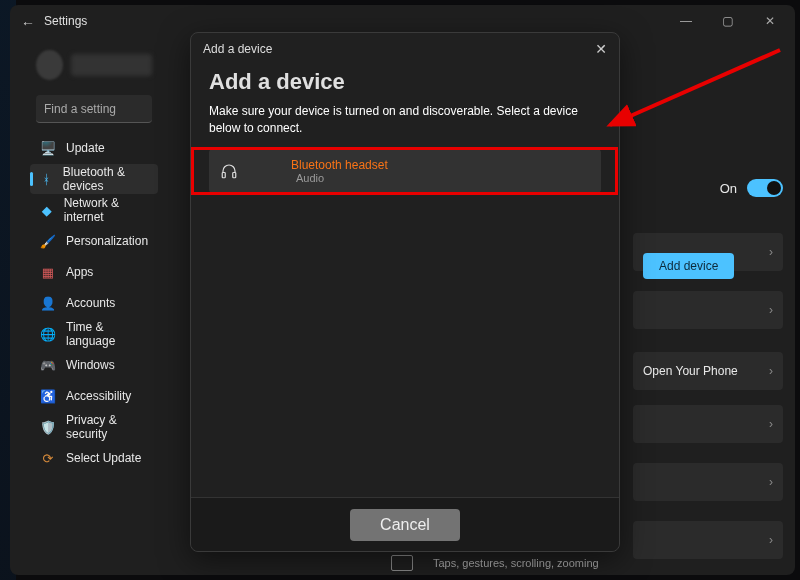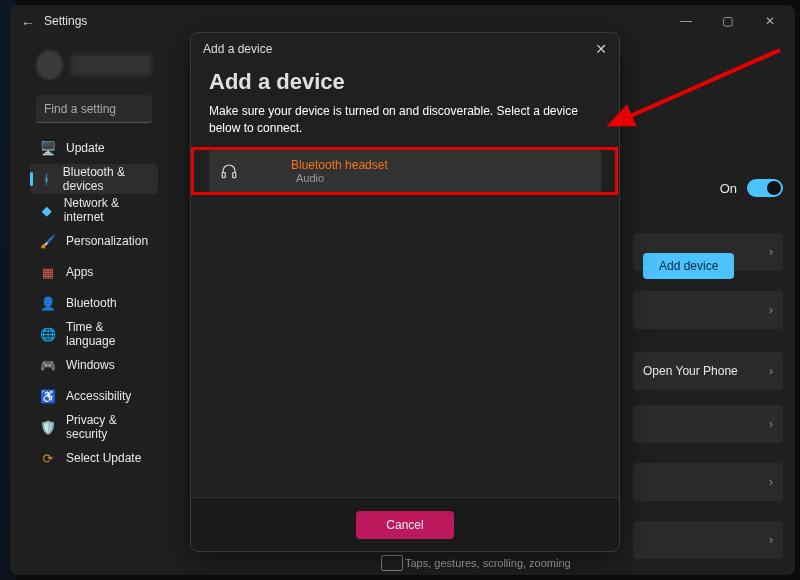--- a/index.html
+++ b/index.html
@@ -21,38 +21,38 @@
   .navitem.active { background: #2d2d2d; }
   .navitem.active::before { content: ""; position: absolute; left: 0; top: 8px; width: 3px; height: 14px; background: #4cc2ff; border-radius: 2px; }
   .navicon { width: 16px; height: 16px; display: inline-flex; align-items: center; justify-content: center; font-size: 13px; }
   .main { flex: 1; position: relative; padding-top: 6px; }
   .setting-row { position: absolute; right: 12px; display: flex; align-items: center; gap: 10px; font-size: 13px; color: #e8e8e8; }
   .toggle { width: 36px; height: 18px; border-radius: 10px; background: #4cc2ff; position: relative; }
   .toggle::after { content: ""; position: absolute; right: 2px; top: 2px; width: 14px; height: 14px; background: #111; border-radius: 50%; }
   .row-card { position: absolute; right: 12px; height: 38px; background: #2b2b2b; border-radius: 4px; display: flex; align-items: center; padding: 0 10px; font-size: 12px; color: #e8e8e8; gap: 8px; }
   .row-card .chev { color: #888; margin-left: auto; }
   .add-btn { background: #4cc2ff; color: #0d2a3a; border-radius: 4px; padding: 6px 16px; font-size: 12px; margin-top: 28px; }
-  .touch-row { position: absolute; left: 203px; bottom: 4px; display: flex; align-items: center; gap: 2px; color: #aaa; font-size: 11px; }
+  .touch-row { position: absolute; left: 213px; bottom: 4px; display: flex; align-items: center; gap: 20px; color: #aaa; font-size: 11px; }
   .touch-row .ico { width: 22px; height: 16px; border: 1px solid #888; border-radius: 2px; }
 
   
   .dialog { position: absolute; left: 190px; top: 32px; width: 430px; height: 520px; background: #202020; border: 1px solid #3a3a3a; border-radius: 8px; color: #e0e0e0; display: flex; flex-direction: column; box-shadow: 0 8px 30px rgba(0,0,0,.5); }
   .dlg-header { display: flex; align-items: center; height: 32px; padding: 0 12px; font-size: 12px; color: #ddd; }
   .dlg-header .x { margin-left: auto; font-size: 14px; color: #ccc; }
   .dlg-body { padding: 4px 18px 0; flex: 1; }
   .dlg-title { font-size: 22px; font-weight: 600; margin-bottom: 8px; }
   .dlg-sub { font-size: 12px; color: #ffffff; line-height: 1.4; margin-bottom: 12px; }
   .device { display: flex; align-items: center; height: 44px; padding: 0 10px; border-radius: 4px; gap: 12px; }
   .device.selected { background: #323232; }
   .dev-ico { width: 20px; height: 20px; display: flex; align-items: center; justify-content: center; color: #ddd; }
   .dev-txt { display: flex; flex-direction: column; }
   .dev-name { font-size: 12px; color: #f97316; margin-left: 40px; }
   .dev-sub { font-size: 11px; color: #9a9a9a; margin-left: 45px; }
   .dlg-footer { height: 54px; background: #1a1a1a; border-top: 1px solid #333; display: flex; align-items: center; justify-content: center; border-radius: 0 0 8px 8px; }
-  .cancel-btn { background: #be185d; color: #eee; font-size: 12px; padding: 7px 30px; border-radius: 4px; }
+  .cancel-btn { background: #737373; color: #eee; font-size: 16px; padding: 7px 30px; border-radius: 4px; }
 
   
   .taskbar { position: absolute; left: 0; bottom: 0; width: 16px; height: 580px; background: linear-gradient(#1274d6,#0a4a90); opacity: .12; }
 
   
   .redbox { position: absolute; left: 191px; top: 147px; width: 427px; height: 48px; border: 3px solid #e80000; z-index: 50; pointer-events: none; }
   .arrow { position: absolute; z-index: 51; pointer-events: none; }
 </style>
 </head>
 <body>
@@ -94,21 +94,21 @@
         <div class="navitem">
             <span class="navicon" style="color:#d68a3a">🖌️</span>
             <span>Personalization</span>
           </div>
         <div class="navitem">
             <span class="navicon" style="color:#d65a5a">▦</span>
             <span>Apps</span>
           </div>
         <div class="navitem">
             <span class="navicon">👤</span>
-            <span>Bluetooth</span>
+            <span>Accounts</span>
           </div>
         <div class="navitem">
             <span class="navicon" style="color:#5ab0d6">🌐</span>
             <span>Time &amp; language</span>
           </div>
         <div class="navitem">
             <span class="navicon">🎮</span>
             <span>Windows</span>
           </div>
         <div class="navitem">

